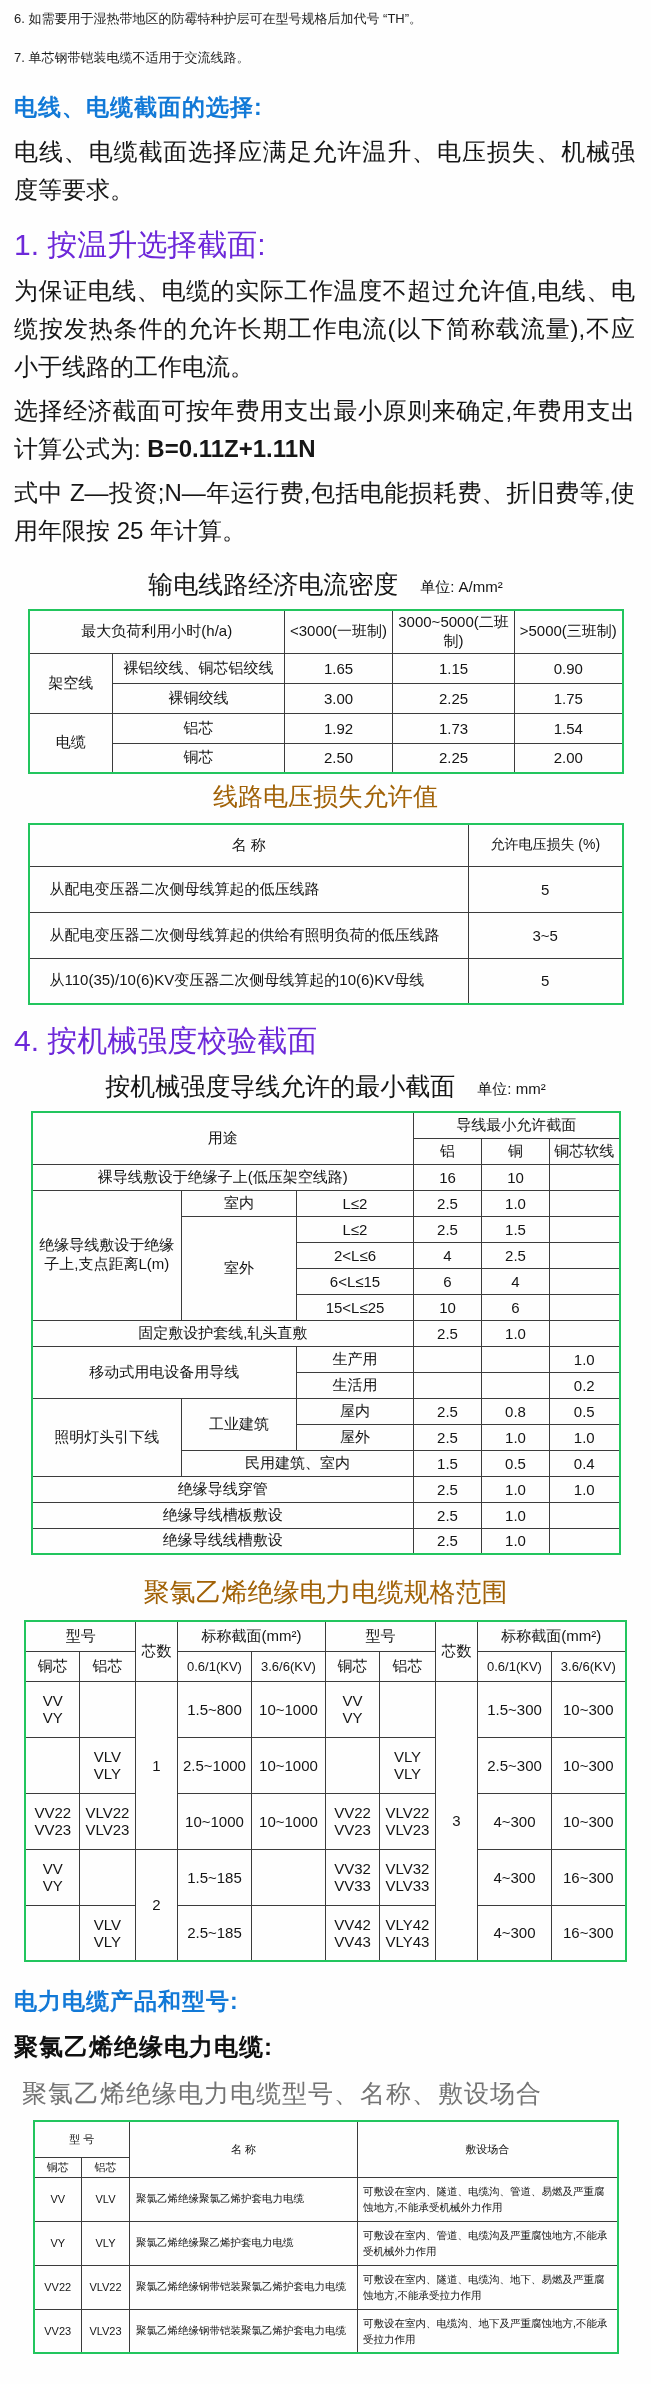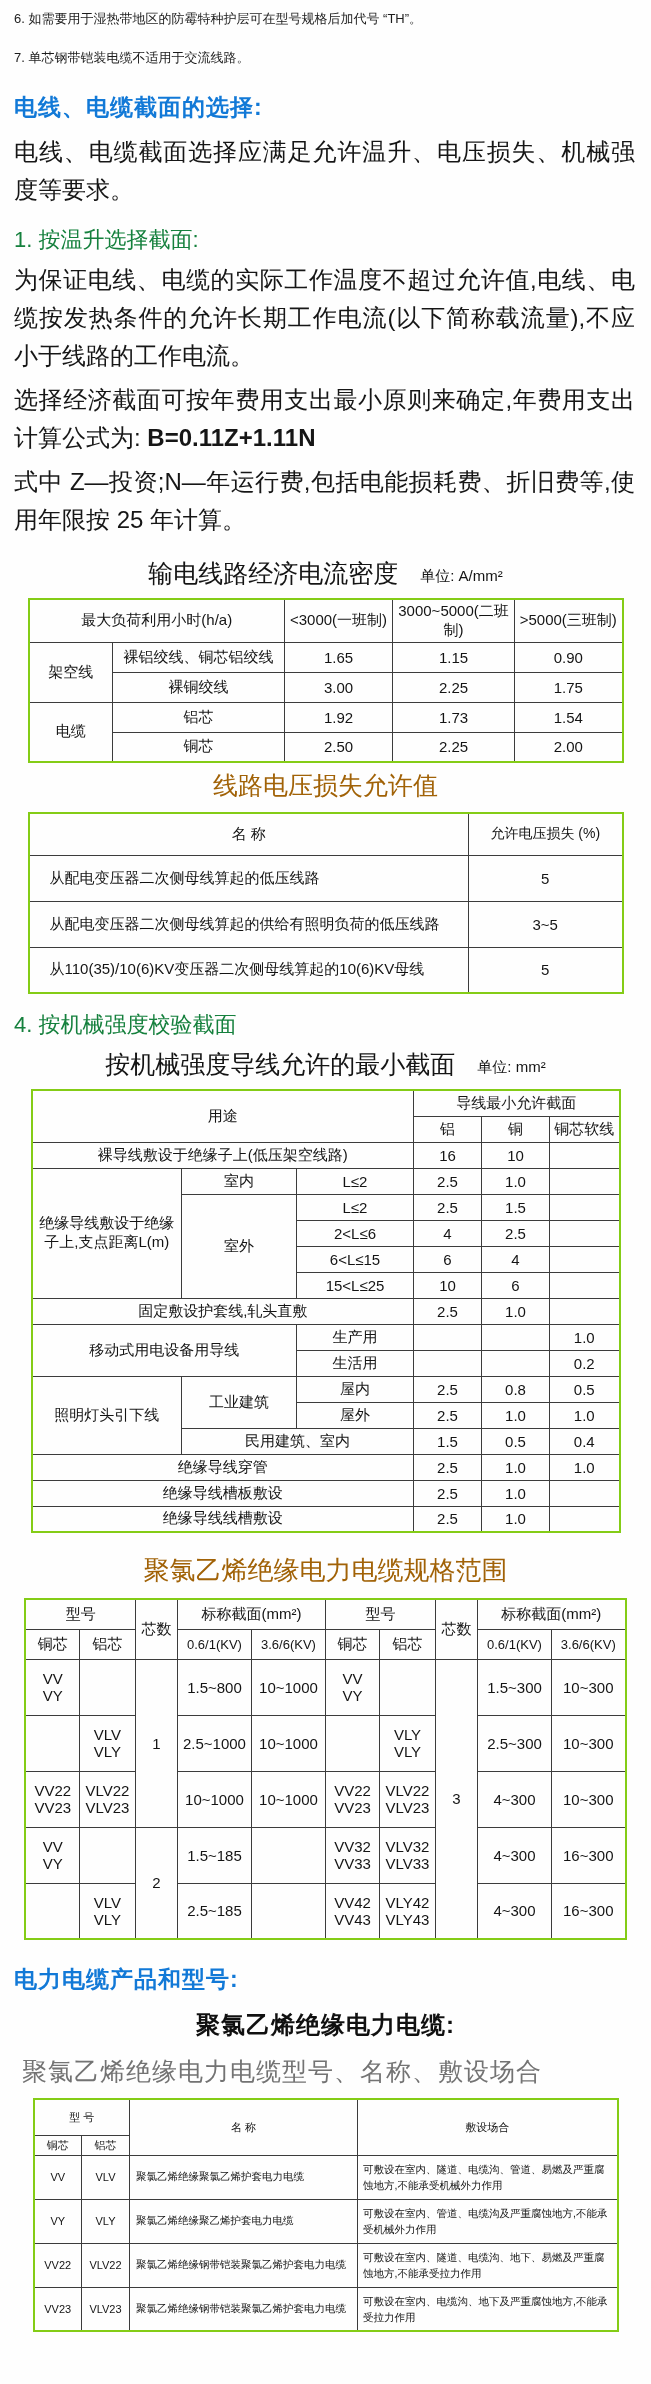--- a/index.html
+++ b/index.html
@@ -2,51 +2,51 @@
 <html><head>
 <meta charset="utf-8">
 <style>
   html,body{margin:0;padding:0;background:#ffffff;}
   body{width:651px;font-family:"Liberation Sans","DejaVu Sans",sans-serif;color:#151515;}
   .page{width:651px;height:2384px;overflow:hidden;box-sizing:border-box;padding-top:6px;background:#fefefe;}
 
   .note{font-size:13px;line-height:1.45;margin:4px 16px 20px 14px;color:#1c1c1c;}
   .h-blue{font-size:23px;font-weight:bold;color:#1279d7;margin:24px 14px 10px 14px;letter-spacing:1px;}
   .para{font-size:24px;line-height:38px;margin:6px 16px 6px 14px;text-align:justify;color:#161616;}
-  .h-num{font-size:22px;margin:16px 16px 6px 14px;color:#15803d;}
+  .h-num{font-size:30px;margin:16px 16px 6px 14px;color:#6d28d9;}
   .formula{font-weight:bold;}
 
   .tbl-title{display:flex;justify-content:center;align-items:flex-end;gap:22px;margin:18px 0 8px 0;}
   .tbl-title .main{font-size:25px;color:#141414;}
   .tbl-title .unit{font-size:15px;padding-bottom:4px;color:#141414;}
   .big-title{font-size:26px;text-align:center;margin:20px 0 10px 0;color:#a16207;}
 
   table.t{border-collapse:collapse;margin:0 auto;table-layout:fixed;color:#141414;}
   table.t td{border:1px solid #3c3c3c;text-align:center;vertical-align:middle;padding:2px 3px;box-sizing:border-box;}
-  table.t{border:2px solid #84cc16;}
+  table.t{border:2px solid #22c55e;}
 
   .t1{width:594px;font-size:15px;}
   .t1 td{height:30px;}
   .t1 td.hd{height:36px;}
 
   .t2{width:594px;font-size:15px;}
   .t2 td{height:46px;}
   .t2 td.name{text-align:left;padding-left:20px;}
   .t2 td.hd{height:42px;text-align:center;}
 
   .t3{width:588px;font-size:15px;}
   .t3 td{height:26px;}
 
   .t4{width:600px;font-size:15px;}
   .t4 td{height:30px;}
   .t4 td.body{height:56px;}
   .pre{white-space:pre-line;}
 
   .pretitle{font-size:25px;margin:14px 10px 10px 22px;color:#737373;letter-spacing:1px;}
-  .h-black{font-size:24px;font-weight:bold;margin:14px 14px 8px 14px;color:#101010;letter-spacing:1px;text-align:center;}
+  .h-black{font-size:24px;font-weight:bold;margin:14px 14px 8px 14px;color:#101010;letter-spacing:1px;}
 
   .t5{width:584px;font-size:11px;}
   .t5 td{height:24px;}
   .t5 td.name{text-align:left;padding-left:6px;font-size:10.5px;}
   .t5 td.place{text-align:left;padding:3px 5px;font-size:10.5px;line-height:1.55;}
   .t5 td.body{height:44px;}
 </style>
 </head>
 <body>
 

